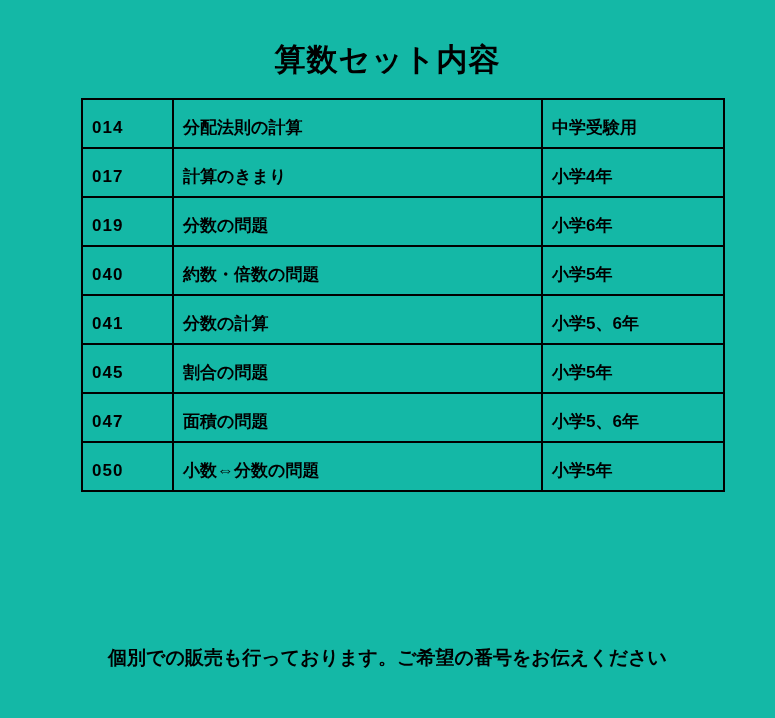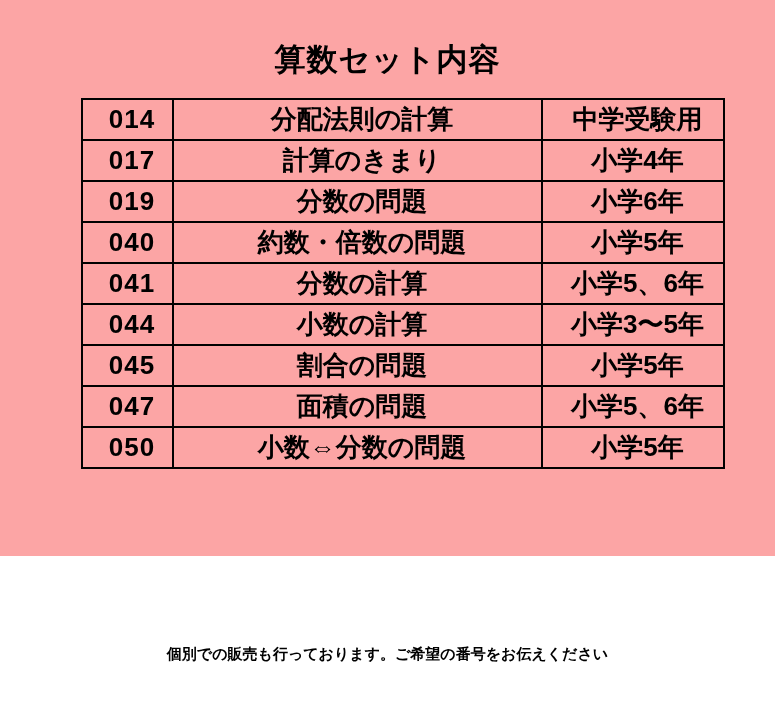--- a/index.html
+++ b/index.html
@@ -10,22 +10,22 @@
   body {
     width: 775px;
     height: 718px;
     font-family: "Liberation Sans", sans-serif;
     color: #000000;
     overflow: hidden;
   }
   .page {
     position: relative;
     width: 775px;
-    height: 556px;
-    background: #fca5a5;
+    height: 718px;
+    background: #14b8a6;
     box-sizing: border-box;
   }
   .title {
     text-align: center;
     font-size: 31px;
     font-weight: bold;
     letter-spacing: 1px;
     margin: 0;
     padding-top: 43px;
     line-height: 1.1;
@@ -35,47 +35,46 @@
     width: 613px;
   }
   table.set-table {
     width: 613px;
     border-collapse: collapse;
     table-layout: fixed;
   }
   table.set-table td {
     border: 2px solid #000000;
     height: 39px;
-    padding: 0 0 0 9px;
-    font-size: 26px;
+    padding: 8px 0 0 9px;
+    font-size: 17px;
     font-weight: bold;
     vertical-align: middle;
     white-space: nowrap;
     overflow: hidden;
-    text-align: center;
   }
   td.col-code {
     width: 80px;
     letter-spacing: 1px;
   }
   td.col-name {
     width: 358px;
     padding-left: 14px;
   }
   td.col-grade {
     width: 171px;
     padding-left: 13px;
   }
   .footer-note {
     position: absolute;
     left: 0;
     right: 0;
     top: 645px;
     text-align: center;
-    font-size: 15px;
+    font-size: 19px;
     font-weight: bold;
   }
 </style>
 </head>
 <body>
 
 <div class="page">
 
   <h1 class="title">算数セット内容</h1>
 
@@ -107,25 +106,20 @@
           <td class="col-name">約数・倍数の問題</td>
           <td class="col-grade">小学5年</td>
         </tr>
 
         <tr>
           <td class="col-code">041</td>
           <td class="col-name">分数の計算</td>
           <td class="col-grade">小学5、6年</td>
         </tr>
 
-        <tr>
-          <td class="col-code">044</td>
-          <td class="col-name">小数の計算</td>
-          <td class="col-grade">小学3〜5年</td>
-        </tr>
 
         <tr>
           <td class="col-code">045</td>
           <td class="col-name">割合の問題</td>
           <td class="col-grade">小学5年</td>
         </tr>
 
 
         <tr>
           <td class="col-code">047</td>

